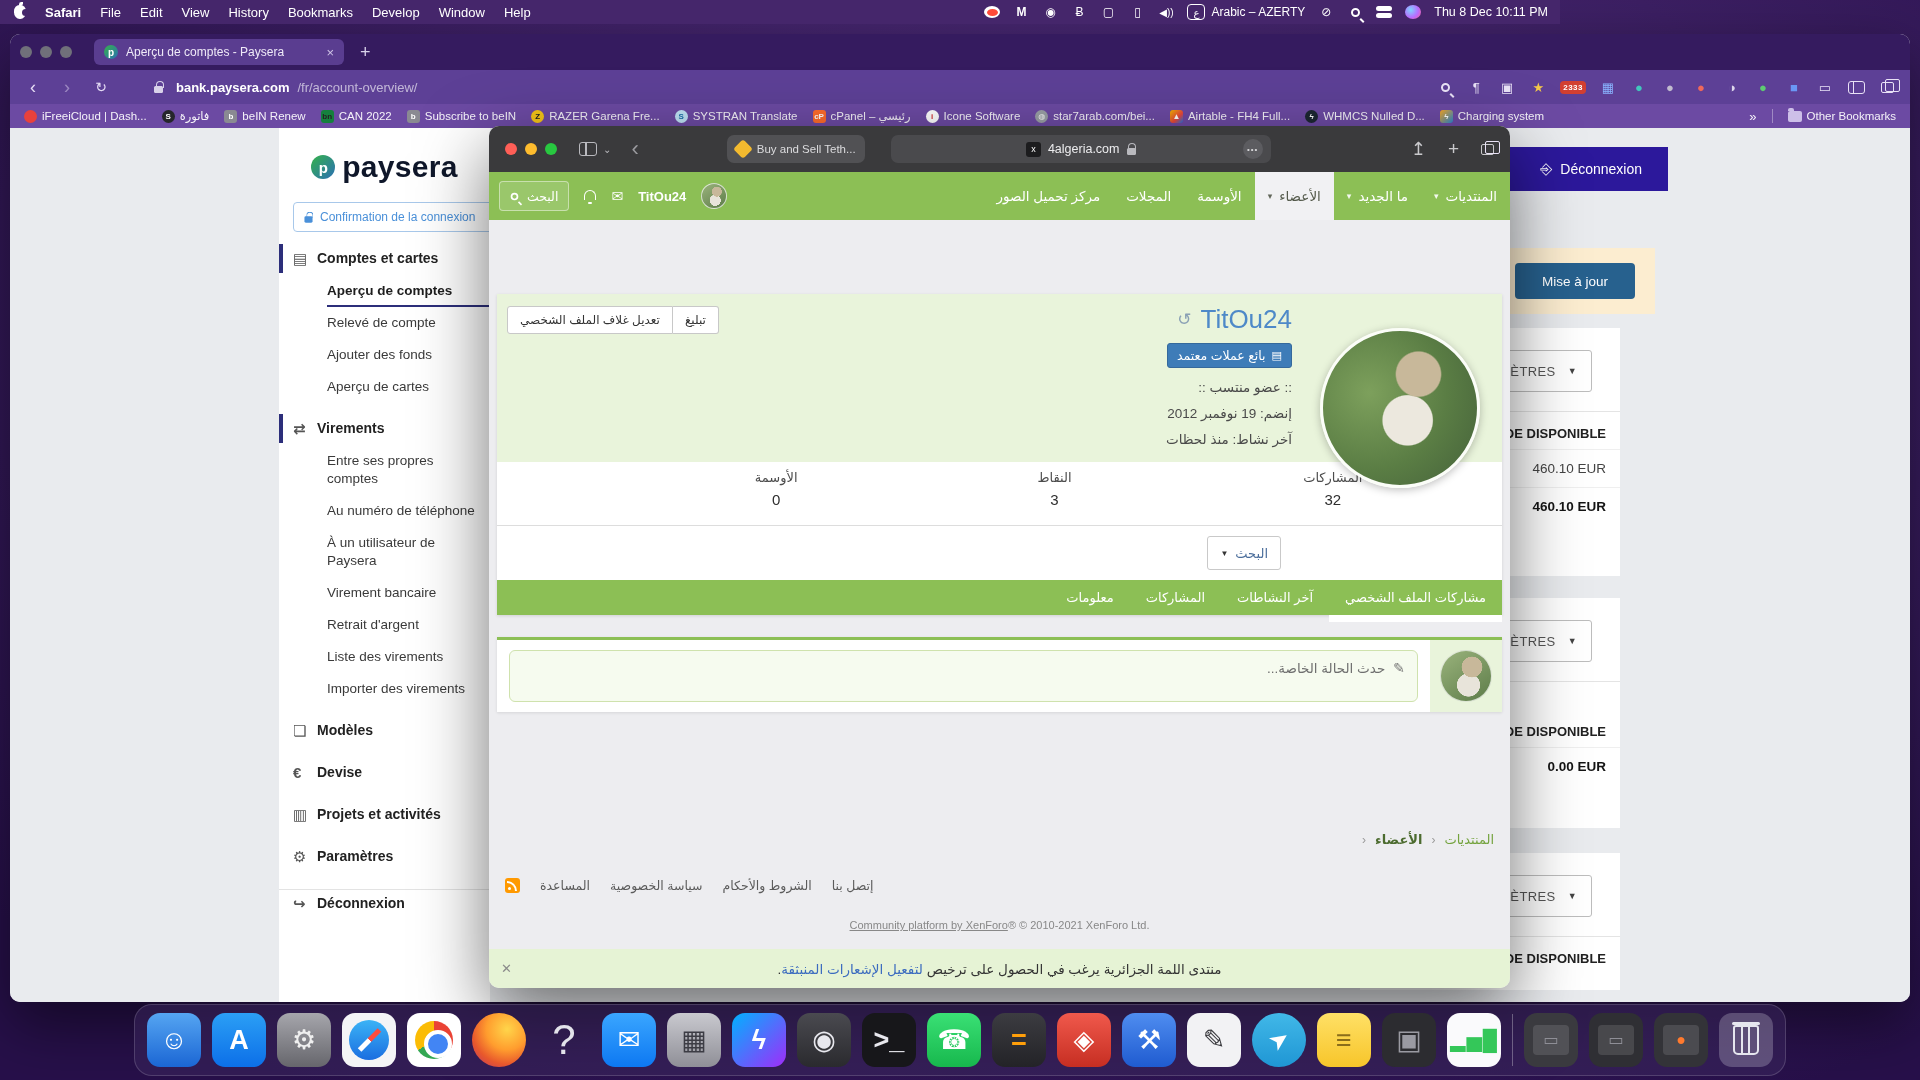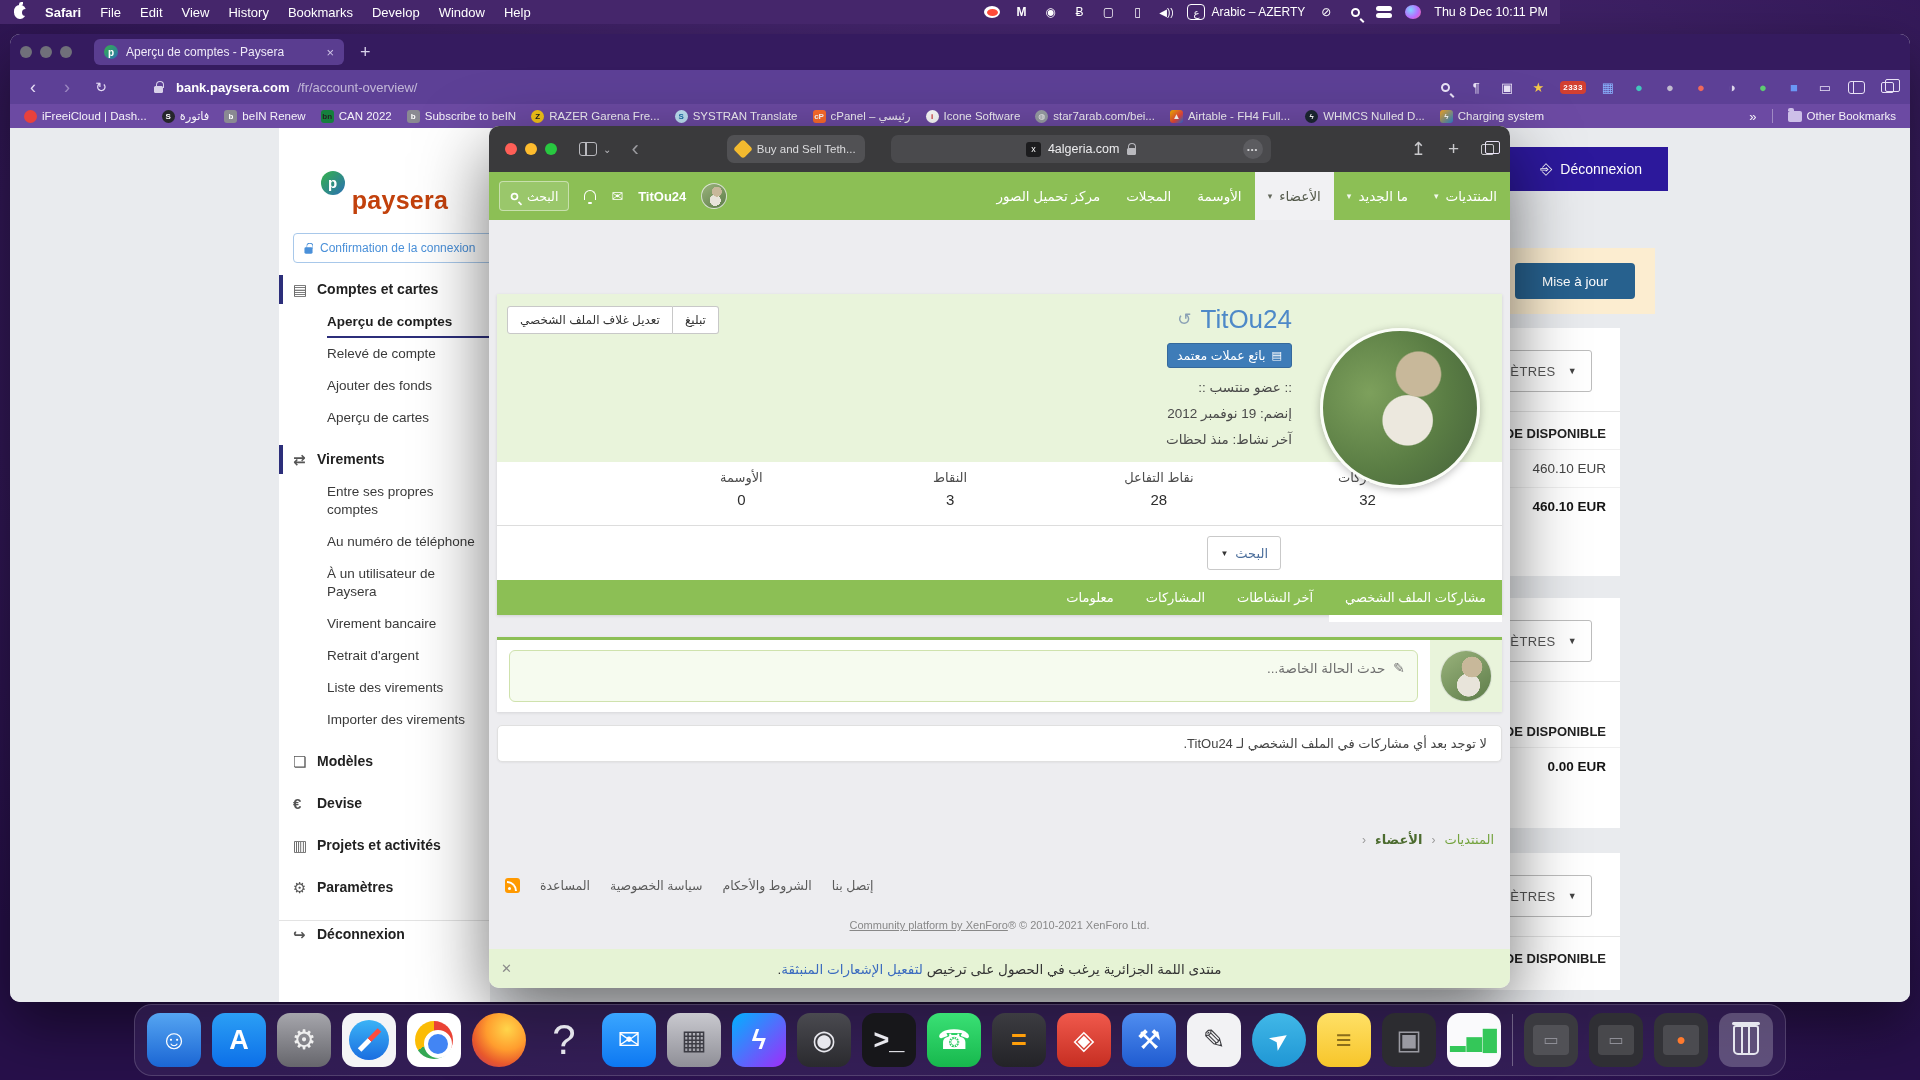--- a/index.html
+++ b/index.html
@@ -67,21 +67,21 @@
   .folder-ico::before { content:''; position:absolute; top:-3px; left:0; width:6px; height:3px; background:#cdbfe8; border-radius:2px 2px 0 0; }
 
   
   .page { position:relative; height:874px; background:#e9ebee; }
   .pay-band { position:absolute; left:480px; top:19px; width:1178px; height:44px; background:#2c189b; color:#fff;
     display:flex; align-items:center; justify-content:flex-end; padding-right:26px; font-size:14px; gap:8px; }
   .logout-g { font-size:15px; }
   .pay-sidebar { position:absolute; left:269px; top:0; width:211px; height:100%; background:#fff; padding:14px 0 0 0; }
   .pay-logo { display:flex; align-items:center; gap:7px; justify-content:center; padding:8px 0 14px 0; }
   .pay-logo .mark { width:24px; height:24px; border-radius:50%; background:linear-gradient(135deg,#35b24a,#2b6fb5); color:#fff; font-weight:700; font-size:15px; display:flex; align-items:center; justify-content:center; }
-  .pay-logo .word { font-size:25px; font-weight:700; color:#c2410c; letter-spacing:.3px;margin-top:36px; }
+  .pay-logo .word { font-size:30px; font-weight:700; color:#0f172a; letter-spacing:.3px; }
   .confirm-btn { margin:4px 0 10px 14px; width:230px; height:30px; border:1px solid #a8c8ea; border-radius:4px; background:#fff;
     color:#4a90d9; font-size:12px; display:flex; align-items:center; gap:7px; padding:0 10px; white-space:nowrap; overflow:hidden; }
   .confirm-btn .lock { color:#4a90d9; transform:scale(.9); }
   .pay-menu { list-style:none; font-size:13.5px; color:#333; }
   .pm { position:relative; padding:7px 10px 7px 14px; line-height:18px; }
   .pm .pico { display:inline-block; width:24px; color:#555; font-size:15px; vertical-align:-1px; }
   .pm.group { font-weight:700; color:#222; font-size:14px; margin-top:9px; }
   .pm.ind::before { content:''; position:absolute; left:0; top:2px; bottom:2px; width:4px; background:#2c2e7a; }
   .pm.child { padding-left:48px; color:#3a3a3a; }
   .pm.child.active { font-weight:600; color:#1e1e1e; }
@@ -622,24 +622,20 @@
         <button class="pbtn">تبليغ</button>
       </div>
     </div>
     <div class="p-stats">
 
     <div class="stat">
           <div class="sl">المشاركات</div>
           <div class="sv">32</div>
         </div>
         <div class="stat">
-          <div class="sl">نقاط التفاعل</div>
-          <div class="sv">28</div>
-        </div>
-        <div class="stat">
           <div class="sl">النقاط</div>
           <div class="sv">3</div>
         </div>
         <div class="stat">
           <div class="sl">الأوسمة</div>
           <div class="sv">0</div>
         </div>
       </div>
     <div class="p-searchrow">
       <button class="btn-bahth">
@@ -661,23 +657,20 @@
       <span class="avatar-sm"></span>
     </div>
     <div class="comp-main">
       <div class="comp-field">
         <span class="pen">✎</span>
         <span>حدث الحالة الخاصة...</span>
       </div>
     </div>
   </div>
 
-  <div class="empty-box">
-    <span>لا توجد بعد أي مشاركات في الملف الشخصي لـ TitOu24.</span>
-  </div>
 
   <div class="breadcrumb">
     <span class="root">المنتديات</span>
     <span class="sep">‹</span>
     <span class="cur">الأعضاء</span>
     <span class="sep">‹</span>
   </div>
 
   <div class="f-footer">
     <span style="display:flex;gap:20px;direction:rtl">

